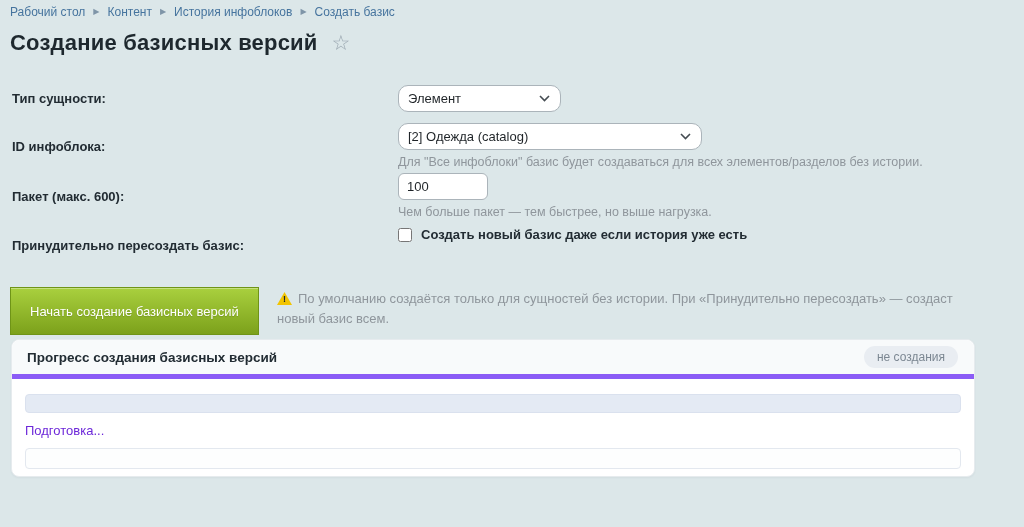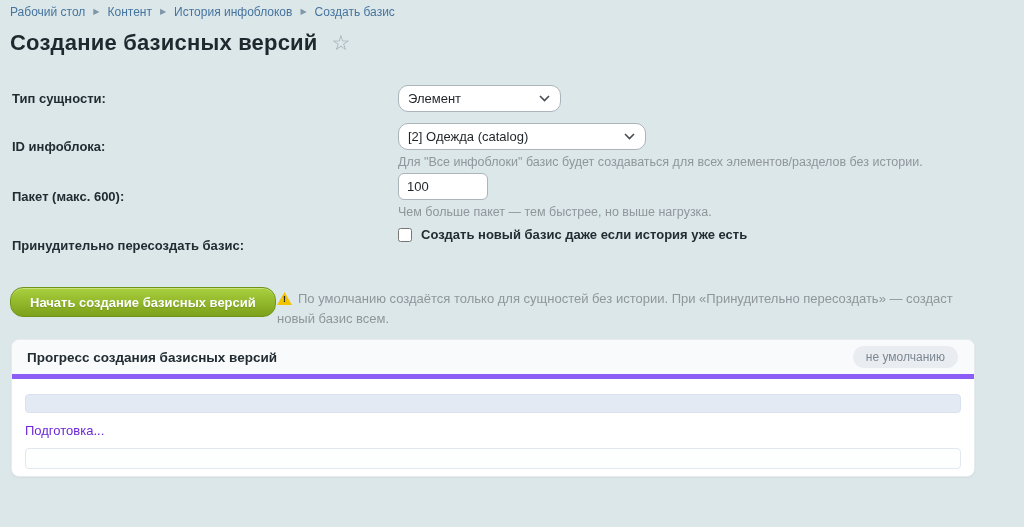--- a/index.html
+++ b/index.html
@@ -32,23 +32,23 @@
   .checkbox-label { font-size:13px; font-weight:bold; color:#222c33; cursor:pointer; }
 
   .warn-icon { display:inline-block; width:15px; height:13px; background:#f2c400;
     clip-path:polygon(50% 0,100% 100%,0 100%); position:relative; vertical-align:-2px; margin-right:6px; }
   .warn-icon::after { content:"!"; position:absolute; left:0; right:0; bottom:0; text-align:center;
     font-size:9px; font-weight:bold; color:#23272b; line-height:11px; }
   .warn-text { font-size:12.5px; color:#8f969c; }
   .field-warning { position:absolute; left:398px; top:248px; white-space:nowrap; }
 
   
-  .start-button { position:absolute; left:10px; top:287px; height:30px; padding:0 19px;
-    background:linear-gradient(#a9d03e,#7ca11b); border:1px solid #6f9417; border-radius:13px;
-    color:#fff; font-size:13px; font-weight:bold; font-family:inherit; cursor:pointer;
+  .start-button { position:absolute; left:10px; top:287px; height:48px; padding:0 19px;
+    background:linear-gradient(#a9d03e,#7ca11b); border:1px solid #6f9417; border-radius:0;
+    color:#fff; font-size:13px; font-weight:normal; font-family:inherit; cursor:pointer;
     box-shadow:inset 0 1px 0 rgba(255,255,255,.35); text-shadow:0 1px 1px rgba(0,0,0,.15); }
   .action-warning { position:absolute; left:277px; top:289px; width:716px; font-size:13px;
     color:#8f969c; line-height:1.5; }
 
   
   .progress-card { position:absolute; left:11px; top:339px; width:964px; height:138px; background:#fff;
     border:1px solid #e6ebee; border-radius:8px; box-shadow:0 1px 2px rgba(40,60,70,.05); }
   .progress-header { height:39px; background:#f8fafb; border-bottom:5px solid #8b5cf6;
     border-radius:8px 8px 0 0; display:flex; align-items:center; justify-content:space-between;
     padding:0 16px 0 15px; }
@@ -84,21 +84,21 @@
 
   <label class="form-label" style="top:91px;">Тип сущности:</label>
   <div class="select-box" style="top:85px; width:163px;">
     <span>Элемент</span>
     <svg class="chev" width="11" height="7" viewBox="0 0 11 7">
         <polyline points="1,1 5.5,5.5 10,1" fill="none" stroke="#454c52" stroke-width="1.6"></polyline>
       </svg>
   </div>
 
   <label class="form-label" style="top:139px;">ID инфоблока:</label>
-  <div class="select-box" style="top:123px; width:248px;">
+  <div class="select-box" style="top:123px; width:304px;">
     <span>[2] Одежда (catalog)</span>
     <svg class="chev" width="11" height="7" viewBox="0 0 11 7">
         <polyline points="1,1 5.5,5.5 10,1" fill="none" stroke="#454c52" stroke-width="1.6"></polyline>
       </svg>
   </div>
   <div class="hint" style="top:155px;">Для "Все инфоблоки" базис будет создаваться для всех элементов/разделов без истории.</div>
 
   <label class="form-label" style="top:189px;">Пакет (макс. 600):</label>
   <input class="text-input" style="top: 173px;" type="text" value="100">
   <div class="hint" style="top:205px;">Чем больше пакет — тем быстрее, но выше нагрузка.</div>
@@ -110,21 +110,21 @@
   </div>
 
   <button class="start-button">Начать создание базисных версий</button>
   <p class="action-warning">
     <span class="warn-icon"></span><span class="warn-text" style="font-size:13px;">По умолчанию создаётся только для сущностей без истории. При «Принудительно пересоздать» — создаст новый базис всем.</span>
   </p>
 
   <section class="progress-card">
     <div class="progress-header">
       <span class="progress-title">Прогресс создания базисных версий</span>
-      <span class="status-badge">не умолчанию</span>
+      <span class="status-badge">не создания</span>
     </div>
     <div class="progress-body">
       <div class="progress-track">
         <div class="progress-fill"></div>
       </div>
       <div class="progress-status">Подготовка...</div>
       <div class="log-box"></div>
     </div>
   </section>
 

